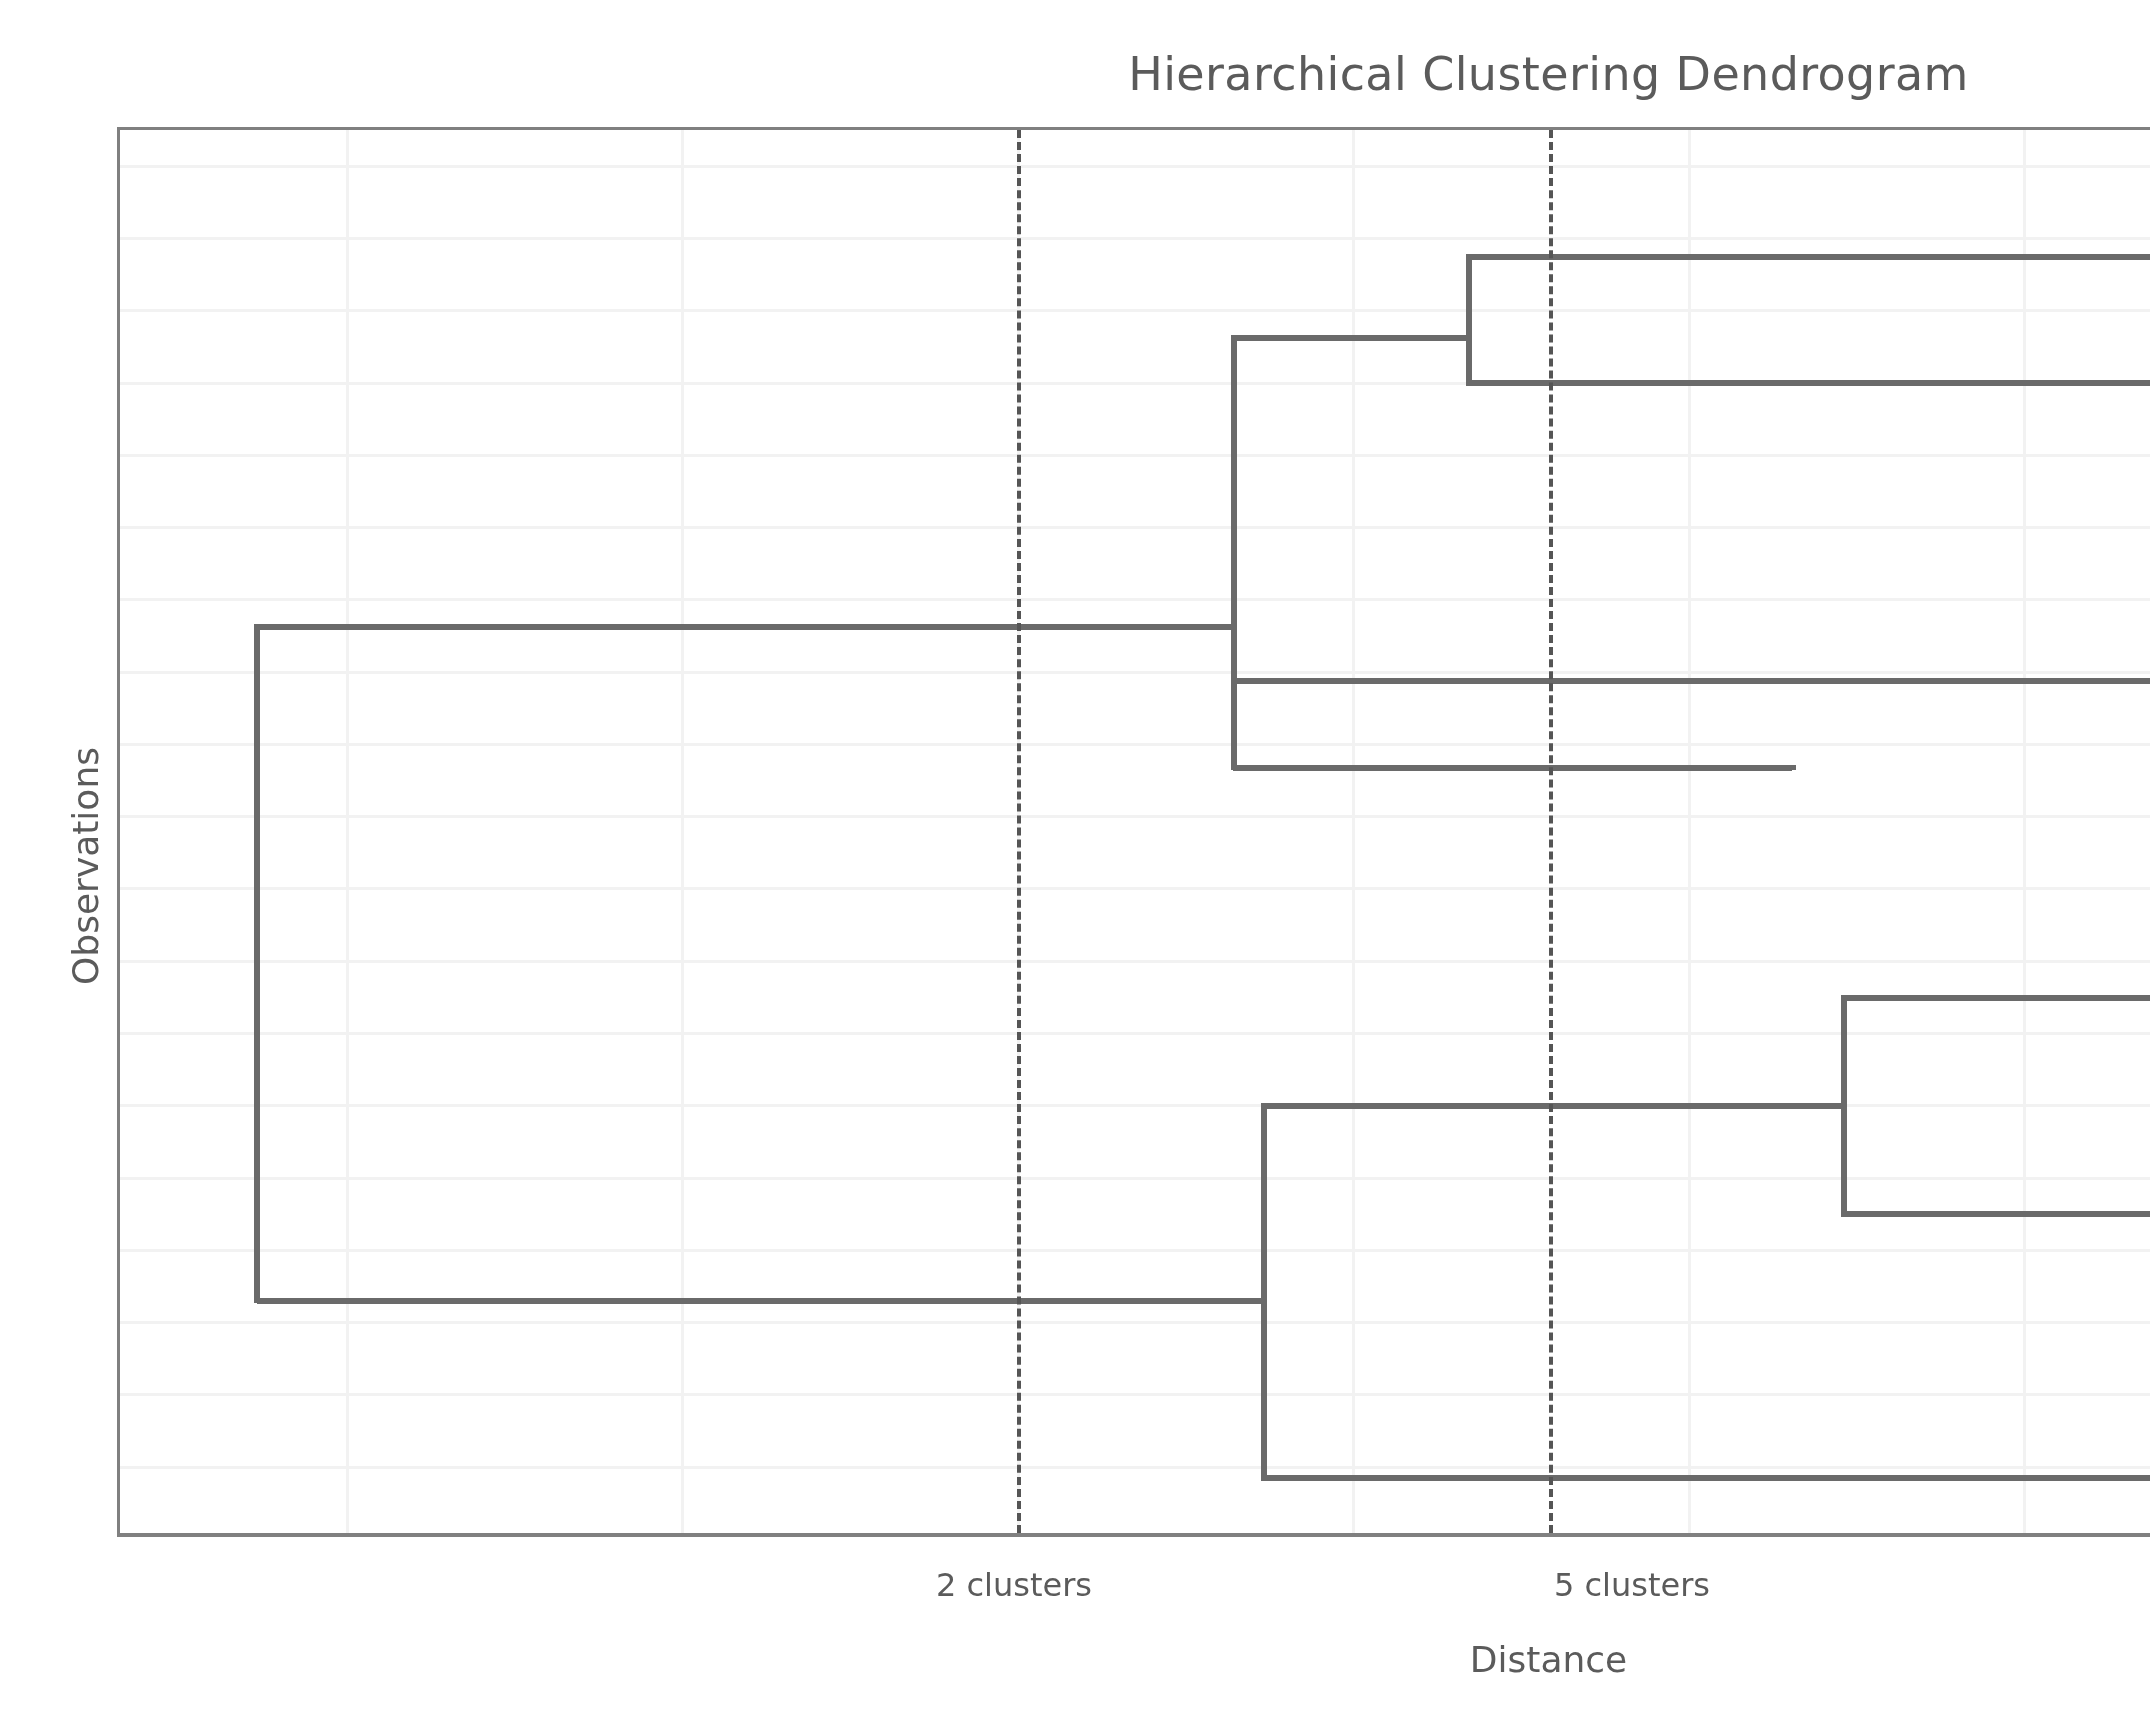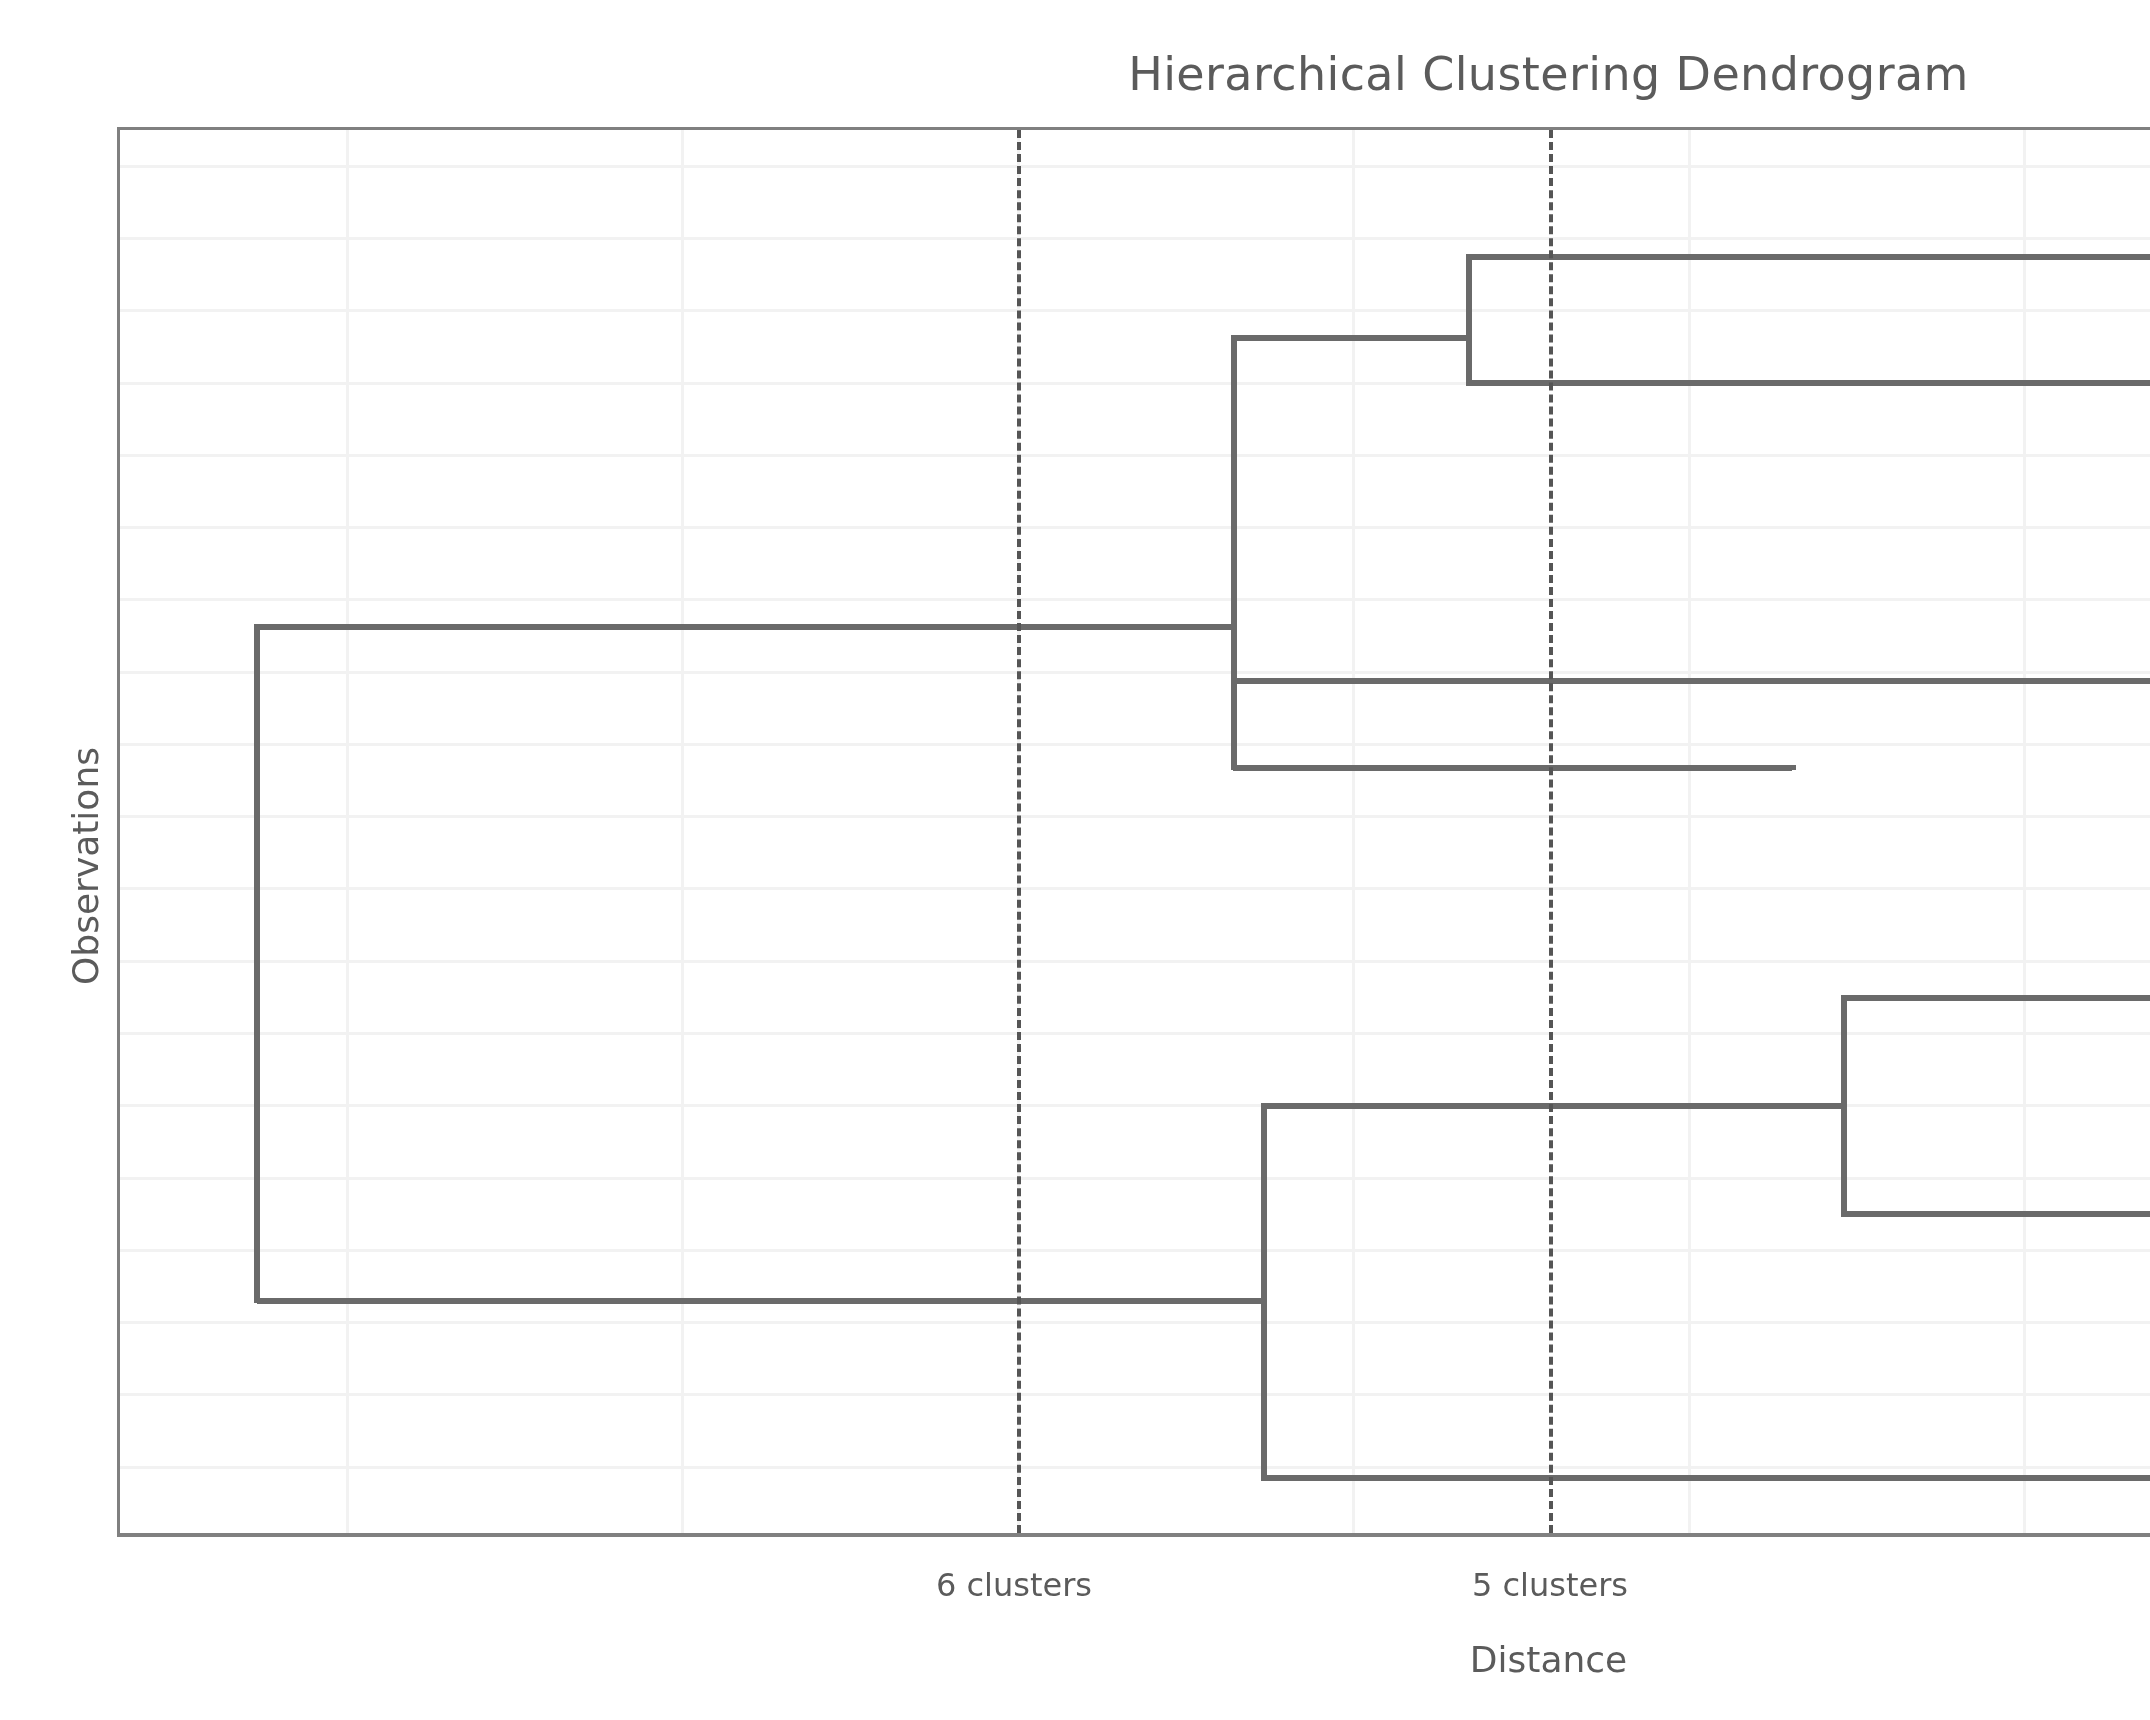--- a/index.html
+++ b/index.html
@@ -101,20 +101,20 @@
         <div class="link h" style="left: 137px; width: 976px; top: 494px;"></div>
         <div class="link h" style="left: 137px; width: 1007px; top: 1168px;"></div>
       </div>
     <div id="cut-layer">
         <div class="cutline" style="left: 897px;"></div>
         <div class="cutline" style="left: 1429px;"></div>
       </div>
   </div>
   <div id="axis-bottom-line"></div>
 
-  <div id="cut-label-0" class="cut-label" style="left: 1014px; top: 1566px;">6 clusters</div>
-  <div id="cut-label-1" class="cut-label" style="left: 1550px; top: 1566px;">5 clusters</div>
+  <div id="cut-label-0" class="cut-label" style="left: 1014px; top: 1566px;">2 clusters</div>
+  <div id="cut-label-1" class="cut-label" style="left: 1632px; top: 1566px;">5 clusters</div>
 
   <div id="xlabel">Distance</div>
   <div id="ylabel" style="left: 65px; top: 985px; transform: rotate(-90deg);">Observations</div>
 
 </div>
 
 
 </body></html>

